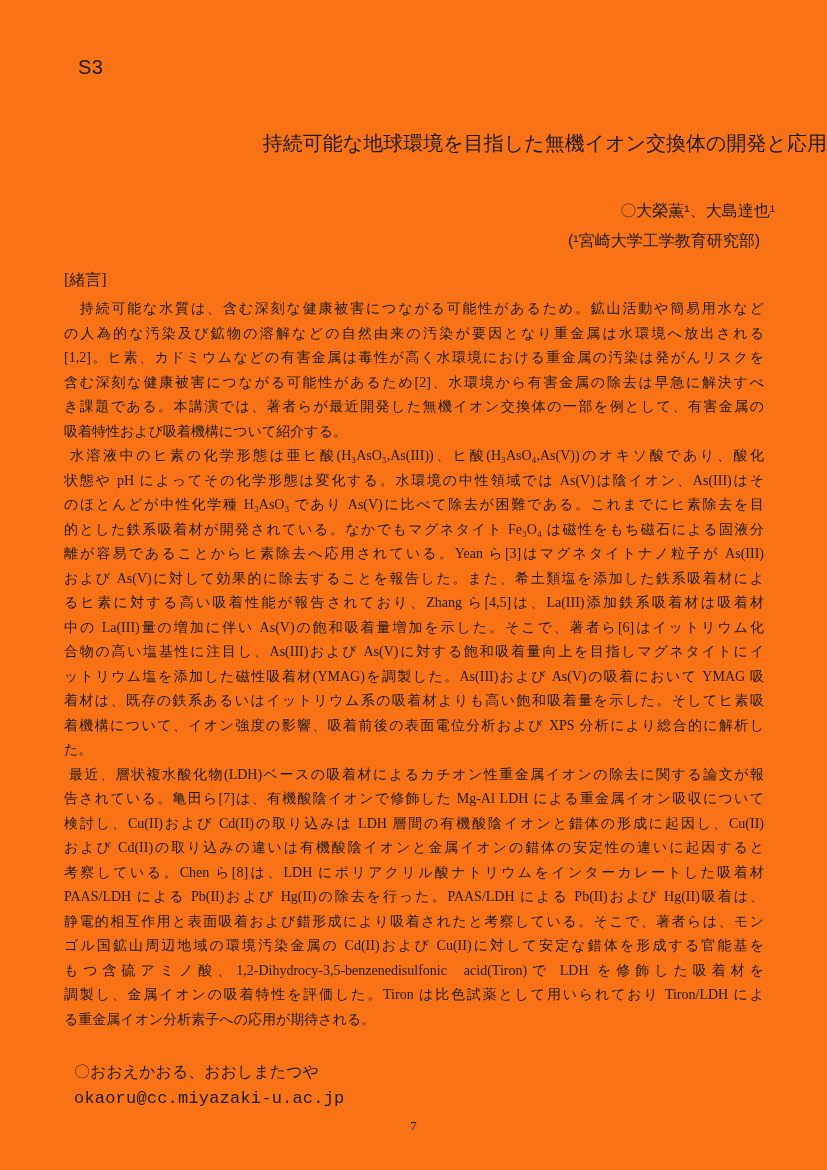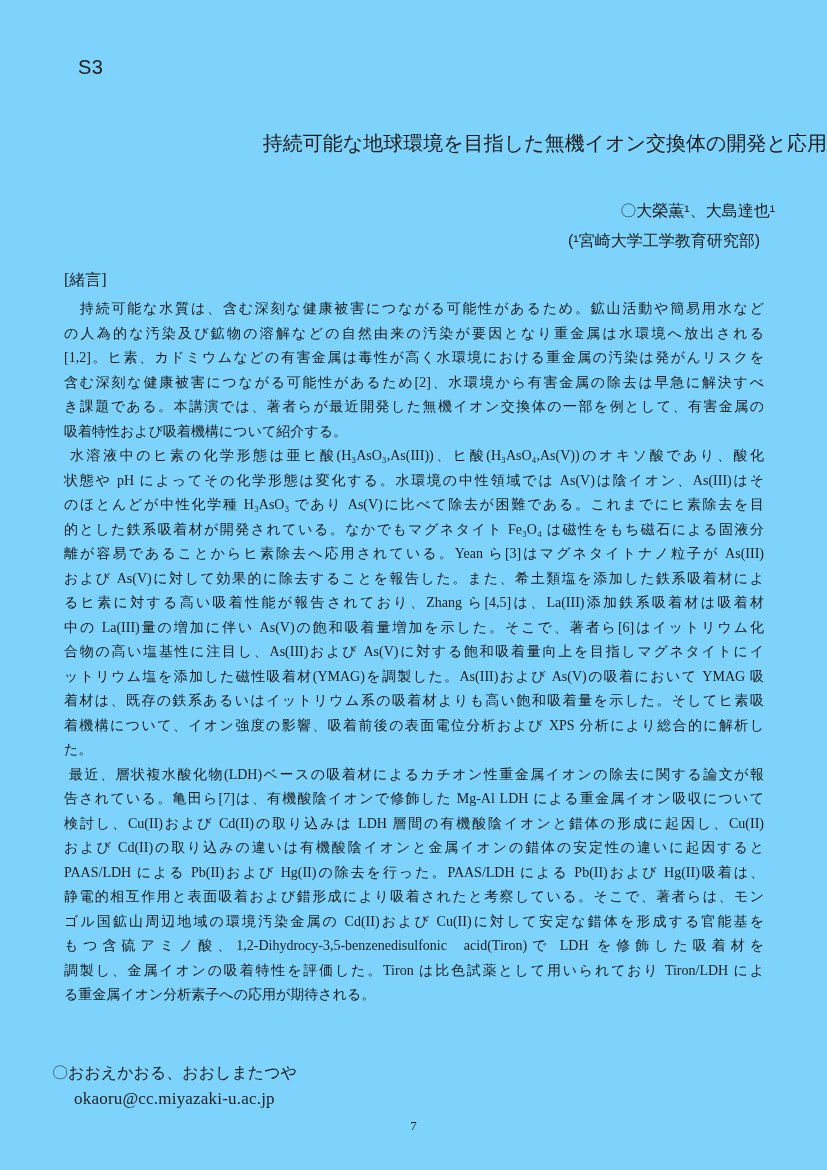--- a/index.html
+++ b/index.html
@@ -4,21 +4,21 @@
 <style>
   html, body {
     margin: 0;
     padding: 0;
     background: #ffffff;
   }
   .page {
     position: relative;
     width: 827px;
     height: 1170px;
-    background: #7dd3fc;
+    background: #f97316;
     color: #1c1c1c;
     overflow: hidden;
   }
   .session-code {
     position: absolute;
     left: 78px;
     top: 56px;
     font-family: "Liberation Sans", sans-serif;
     font-size: 20px;
     letter-spacing: 0.5px;
@@ -66,23 +66,23 @@
     white-space: pre-wrap;
     text-align: justify;
     text-align-last: justify;
     text-justify: inter-character;
   }
   .text-line.para-end {
     text-align-last: left;
   }
   .footer-contact {
     position: absolute;
-    left: 52px;
+    left: 74px;
     top: 1060px;
-    font-family: Liberation Serif, serif;
+    font-family: Liberation Mono, monospace;
     font-size: 16px;
     line-height: 26px;
   }
   .contact-email {
     font-size: 17px;
     letter-spacing: 0.2px;
     text-align: center;
   }
   .page-number {
     position: absolute;
@@ -127,20 +127,21 @@
       <div class="text-line">中の La(III)量の増加に伴い As(V)の飽和吸着量増加を示した。そこで、著者ら[6]はイットリウム化</div>
       <div class="text-line">合物の高い塩基性に注目し、As(III)および As(V)に対する飽和吸着量向上を目指しマグネタイトにイ</div>
       <div class="text-line">ットリウム塩を添加した磁性吸着材(YMAG)を調製した。As(III)および As(V)の吸着において YMAG 吸</div>
       <div class="text-line">着材は、既存の鉄系あるいはイットリウム系の吸着材よりも高い飽和吸着量を示した。そしてヒ素吸</div>
       <div class="text-line">着機構について、イオン強度の影響、吸着前後の表面電位分析および XPS 分析により総合的に解析し</div>
       <div class="text-line para-end">た。</div>
       <div class="text-line"> 最近、層状複水酸化物(LDH)ベースの吸着材によるカチオン性重金属イオンの除去に関する論文が報</div>
       <div class="text-line">告されている。亀田ら[7]は、有機酸陰イオンで修飾した Mg-Al LDH による重金属イオン吸収について</div>
       <div class="text-line">検討し、Cu(II)および Cd(II)の取り込みは LDH 層間の有機酸陰イオンと錯体の形成に起因し、Cu(II)</div>
       <div class="text-line">および Cd(II)の取り込みの違いは有機酸陰イオンと金属イオンの錯体の安定性の違いに起因すると</div>
+      <div class="text-line">考察している。Chen ら[8]は、LDH にポリアクリル酸ナトリウムをインターカレートした吸着材</div>
       <div class="text-line">PAAS/LDH による Pb(II)および Hg(II)の除去を行った。PAAS/LDH による Pb(II)および Hg(II)吸着は、</div>
       <div class="text-line">静電的相互作用と表面吸着および錯形成により吸着されたと考察している。そこで、著者らは、モン</div>
       <div class="text-line">ゴル国鉱山周辺地域の環境汚染金属の Cd(II)および Cu(II)に対して安定な錯体を形成する官能基を</div>
       <div class="text-line">もつ含硫アミノ酸、1,2-Dihydrocy-3,5-benzenedisulfonic  acid(Tiron)で LDH を修飾した吸着材を</div>
       <div class="text-line">調製し、金属イオンの吸着特性を評価した。Tiron は比色試薬として用いられており Tiron/LDH によ</div>
       <div class="text-line para-end">る重金属イオン分析素子への応用が期待される。</div>
     </div>
 
   <div class="footer-contact">
     <div class="contact-names">〇おおえかおる、おおしまたつや</div>

